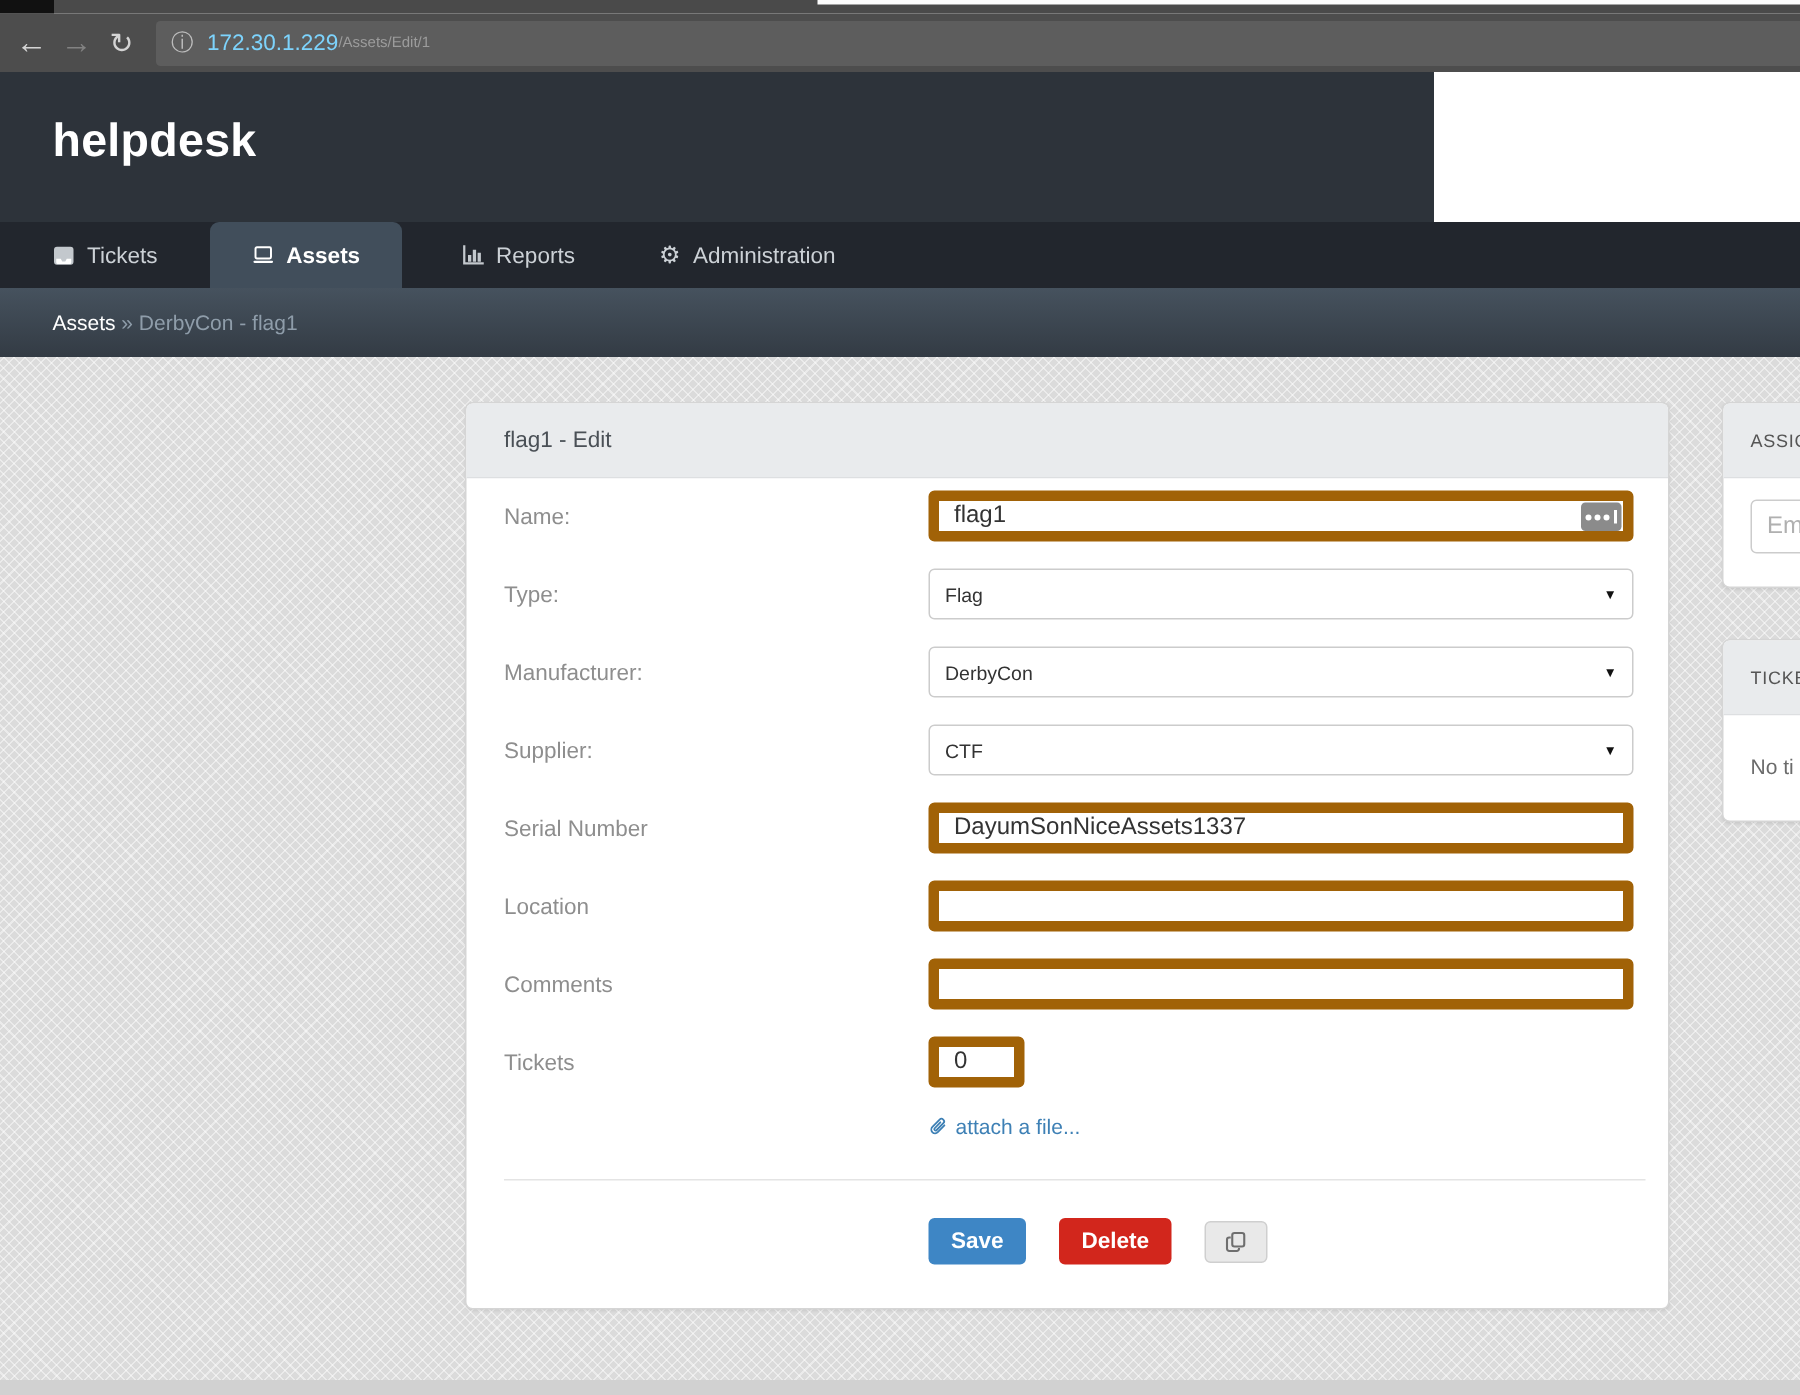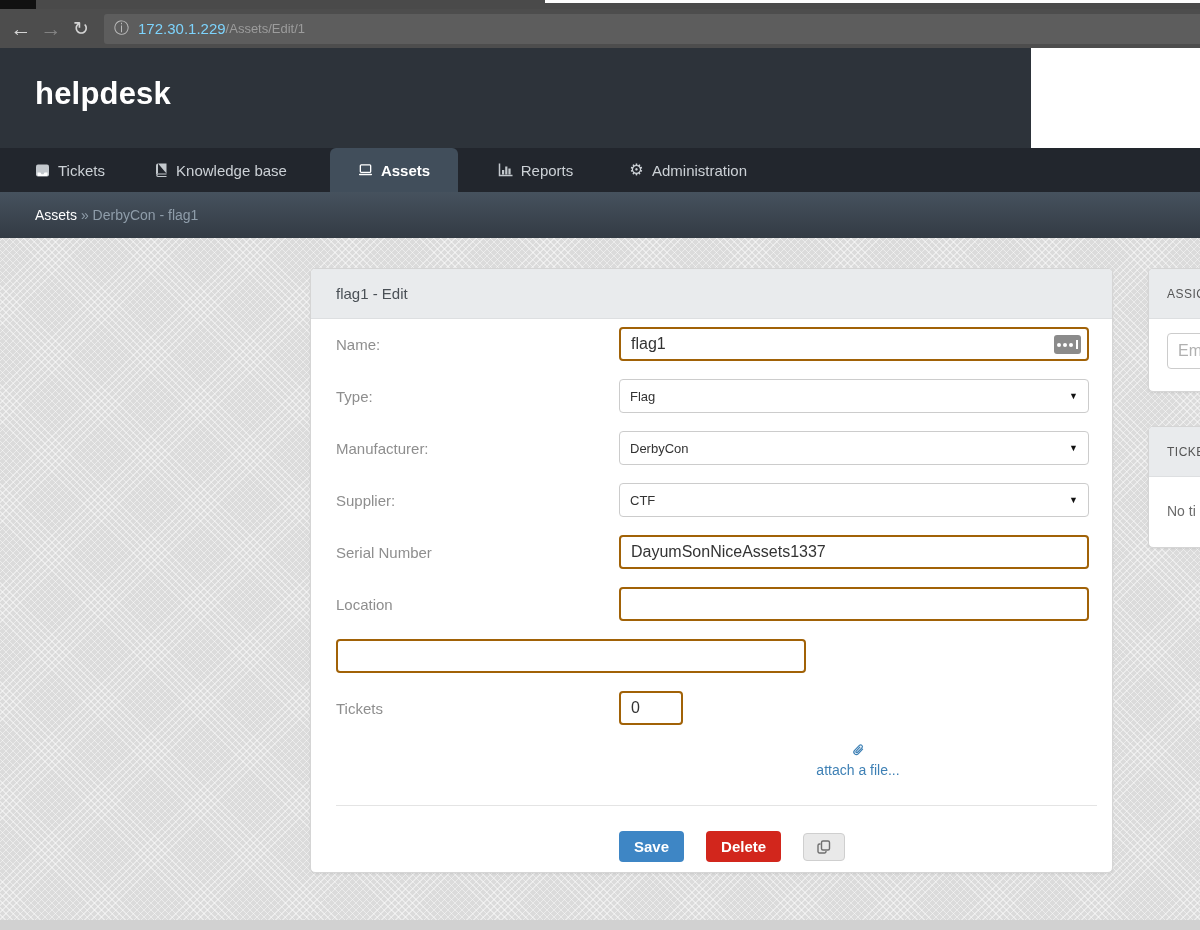--- a/index.html
+++ b/index.html
@@ -13,24 +13,24 @@
   .toolbar { position:absolute; left:0; top:9px; width:1200px; height:39px; background:#4d4d4d;
              display:flex; align-items:center; }
   .nav-btn { width:30px; text-align:center; font-size:21px; color:#d4d4d4; cursor:pointer; }
   .nav-btn.back { margin-left:6px; }
   .nav-btn.fwd { color:#828282; }
   .nav-btn.reload { font-size:19px; }
   .urlbar { margin-left:8px; height:30px; flex:1 1 auto; background:#5d5d5d; border-radius:3px 0 0 3px;
             display:flex; align-items:center; padding-left:10px; }
   .urlbar .info { color:#bdbdbd; font-size:15px; margin-right:9px; }
   .urlbar .host { color:#7dd3fc; font-size:15px; }
-  .urlbar .path { color:#9c9c9c; font-size:13px; }
-
-  
-  .app-header { position:absolute; left:0; top:48px; width:1031px; height:100px; background:#2d333a; }
+  .urlbar .path { color:#9c9c9c; font-size:10px; }
+
+  
+  .app-header { position:absolute; left:0; top:48px; width:956px; height:100px; background:#2d333a; }
   .app-header h1 { position:absolute; left:35px; top:28px; color:#fff; font-size:31px; font-weight:bold;
                    letter-spacing:.2px; }
 
   
   .tabbar { position:absolute; left:0; top:148px; width:1200px; height:44px; background:#22262d;
             display:flex; align-items:stretch; padding-left:30px; }
   .tab { display:flex; align-items:center; justify-content:center; gap:8px;
          color:#ccd1d6; font-size:15px; margin-right:30px; padding:0 2px; cursor:pointer; white-space:nowrap; }
   .tab .nicon { display:inline-flex; width:15px; height:15px; align-items:center; justify-content:center; }
   .tab.t-tickets { min-width:80px; }
@@ -60,32 +60,32 @@
   .panel-h { height:50px; background:#e9ebed; border-bottom:1px solid #dddfe1; border-radius:4px 4px 0 0;
              display:flex; align-items:center; }
 
   
   .main-panel { left:310px; top:30px; width:803px; height:605px; }
   .main-panel .panel-h span { margin-left:25px; color:#4a5056; font-size:15px; }
   .form-body { padding:8px 15px 0 25px; }
   .frow { display:flex; align-items:center; margin-bottom:18px; }
   .flabel { width:283px; color:#8e8e8e; font-size:15px; flex:0 0 283px; }
   .ctrl-wrap { position:relative; width:470px; }
-  .tinput { width:470px; height:34px; border:2px solid #a16207; border-radius:4px; padding:0 10px;
+  .tinput { width:470px; height:34px; border:7px solid #a16207; border-radius:4px; padding:0 10px;
             font-size:16px; color:#333; font-family:"Liberation Sans", sans-serif; background:#fff; outline:none; }
   .tinput.small { width:64px; }
   .sel { width:470px; height:34px; border:1px solid #ccc; border-radius:4px; background:#fff;
          display:flex; align-items:center; justify-content:space-between; padding:0 10px; cursor:pointer; }
   .sel .selval { font-size:13px; color:#333; }
   .sel .caret { font-size:9px; color:#111; }
   .autofill-badge { position:absolute; right:8px; top:8px; width:27px; height:19px; background:#8b8b8b;
                     border-radius:3px; display:flex; align-items:center; justify-content:center; gap:2px; }
   .autofill-badge i { width:4px; height:4px; border-radius:50%; background:#fff; }
   .autofill-badge b { width:2px; height:9px; background:#fff; margin-left:1px; }
-  .attach-row { margin-left:283px; margin-top:9px; display:flex; align-items:center; gap:5px;flex-direction:column; }
+  .attach-row { margin-left:283px; margin-top:9px; display:flex; align-items:center; gap:5px; }
   .attach-link { color:#3e80b5; font-size:14px; text-decoration:none; cursor:pointer; }
   .form-div { border:none; border-top:1px solid #e4e4e4; margin:27px 0 0 0; }
   .btn-row { margin:25px 0 0 283px; display:flex; gap:22px; align-items:center; }
   .btn { border:none; border-radius:4px; font-size:15px; font-weight:bold; color:#fff;
          padding:7px 15px; cursor:pointer; font-family:"Liberation Sans", sans-serif; }
   .btn.save { background:#3e86c5; }
   .btn.delete { background:#d2261c; }
   .btn.copy { background:#e9e9e9; border:1px solid #cfcfcf; padding:5px 12px; display:flex; align-items:center; }
 
   
@@ -128,29 +128,20 @@
 <div class="tabbar">
   <div class="tab t-tickets">
     <span class="nicon">
       <svg width="15" height="15" viewBox="0 0 15 15">
         <rect x="1" y="1.5" width="13" height="12" rx="2" fill="#c3c8cd"></rect>
         <path d="M2.5 9.5 h3 l1 1.8 h2 l1 -1.8 h3 v2.5 a1 1 0 0 1 -1 1 h-8 a1 1 0 0 1 -1 -1 z" fill="#fff"></path>
       </svg>
     </span>
     <span>Tickets</span>
   </div>
-  <div class="tab t-kb">
-    <span class="nicon">
-      <svg width="14" height="15" viewBox="0 0 14 15">
-        <path d="M4 .5 h8.5 v10 h-8.5 a1.8 1.8 0 0 0 0 3.6 h8.5 v-1.2 h-8.4 a.7 .7 0 0 1 0 -1.4 h8.4 v-1 z" fill="#c3c8cd"></path>
-        <path d="M4 .5 a2 2 0 0 0 -2 2 v9.5 a1.9 1.9 0 0 1 2 -1.5 z" fill="#c3c8cd"></path>
-      </svg>
-    </span>
-    <span>Knowledge base</span>
-  </div>
   <div class="tab t-assets">
     <span class="nicon">
       <svg width="16" height="14" viewBox="0 0 16 14">
         <rect x="2.5" y="1.5" width="11" height="8" rx="1" fill="none" stroke="#ffffff" stroke-width="1.4"></rect>
         <rect x="1" y="11" width="14" height="1.6" rx=".8" fill="#ffffff"></rect>
       </svg>
     </span>
     <span>Assets</span>
   </div>
   <div class="tab t-reports">
@@ -225,20 +216,21 @@
         <span class="flabel">Serial Number</span>
         <input class="tinput" type="text" value="DayumSonNiceAssets1337" style="">
       </div>
 
       <div class="frow">
         <span class="flabel">Location</span>
         <input class="tinput" type="text" value="" style="">
       </div>
 
       <div class="frow">
+        <span class="flabel">Comments</span>
         <input class="tinput" type="text" value="" style="">
       </div>
 
       <div class="frow">
         <span class="flabel">Tickets</span>
         <input class="tinput small" type="text" value="0" style="">
       </div>
 
       <div class="attach-row">
         <svg width="13" height="14" viewBox="0 0 13 14">

